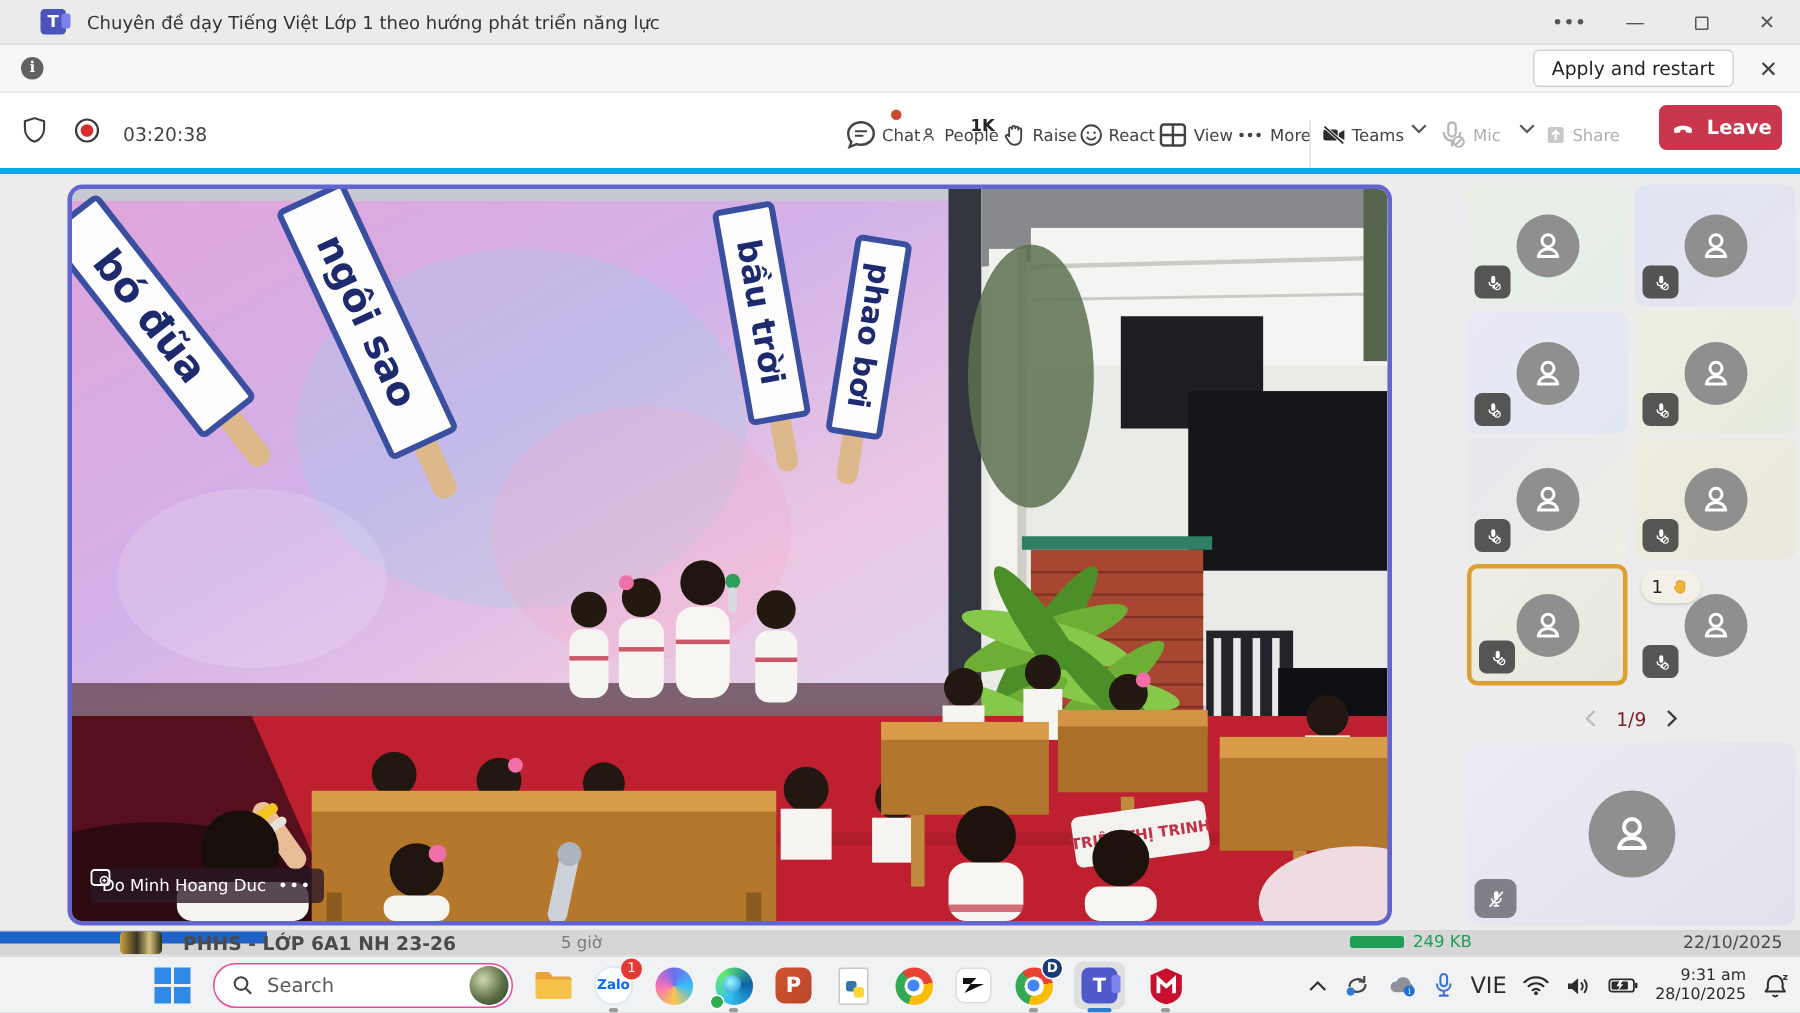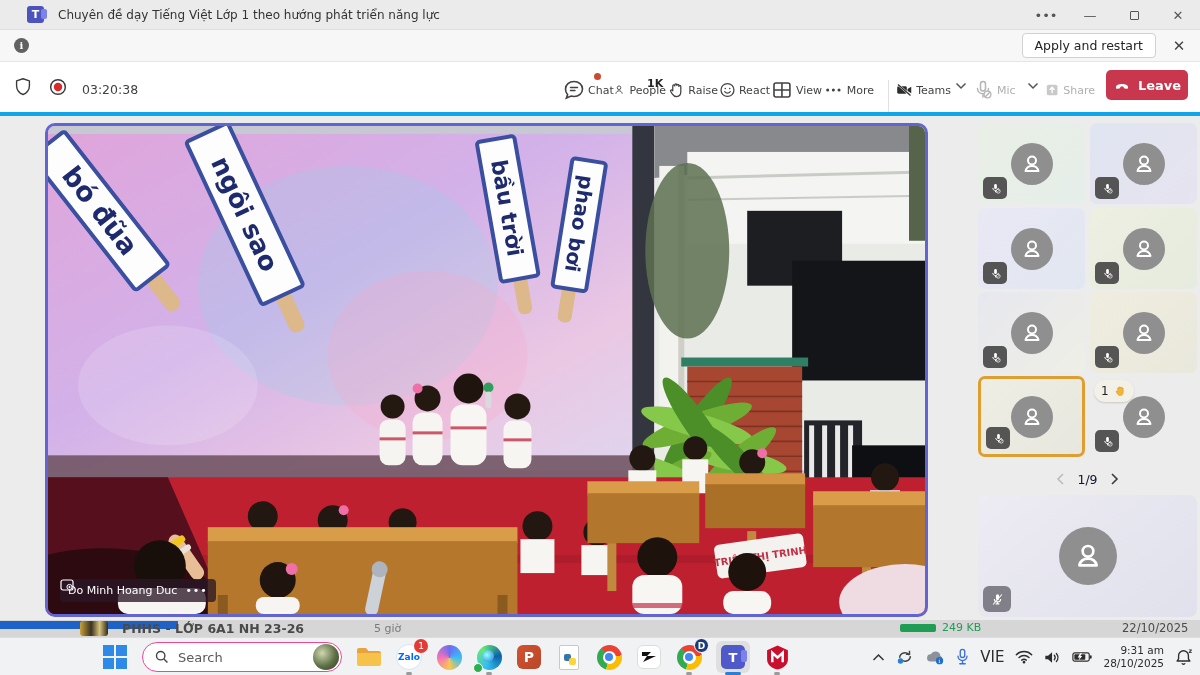--- a/index.html
+++ b/index.html
@@ -29,21 +29,21 @@
   .timer { font-size:12.5px; color:#424242; }
   .meet-center { position:absolute; left:562px; top:5px; display:flex; }
   .tbtn { width:52px; height:46px; display:flex; flex-direction:row; align-items:center; gap:2px; position:relative; }
   .tbtn .lbl { font-size:11px; color:#424242; }
   .tbtn.disabled .lbl { color:#b0b0b0; }
   .pc { font-size:11px; font-weight:bold; color:#242424; position:absolute; top:10px; left:33px; }
   .chat-dot { position:absolute; top:6px; left:32px; width:7px; height:7px; border-radius:50%; background:#cc4a31; }
   .vdiv { width:1px; height:32px; background:#e0e0e0; margin:11px 6px 0 6px; }
   .meet-right { position:absolute; right:12px; top:5px; display:flex; align-items:center; }
   .chev { padding:0 4px; margin-top:-12px; }
-  .leave-btn { width:82px; height:30px; background:#c8374d; border-radius:5px; color:#fff; font-size:13px; font-weight:bold; display:flex; align-items:center; justify-content:center; gap:7px; margin-left:11px; margin-top:-10px; }
+  .leave-btn { width:82px; height:30px; background:#c8374d; border-radius:5px; color:#fff; font-size:13px; font-weight:bold; display:flex; align-items:center; justify-content:center; gap:7px; margin-left:26px; margin-top:-10px; }
 
   
   .stage { position:absolute; left:0; top:116px; width:1200px; height:504px; background:#ececec; }
   .video { position:absolute; left:45px; top:7px; width:883px; height:494px; border:3px solid #6264cf; border-radius:10px; overflow:hidden; background:#d9c0e2; }
   .video svg { position:absolute; left:0; top:0; }
   .name-pill { position:absolute; left:12px; bottom:12px; height:23px; background:rgba(43,23,38,.78); border-radius:4px; display:flex; align-items:center; padding:0 8px; gap:8px; }
   .name-pill .nm { color:#fff; font-size:11px; }
   .name-pill .dots { color:#fff; font-size:11px; letter-spacing:1px; }
 
   
@@ -54,21 +54,21 @@
   .ptile:nth-of-type(4){ background:linear-gradient(135deg,#e9e8f4,#e1e7f1); }
   .ptile:nth-of-type(5){ background:linear-gradient(135deg,#edefe1,#e5ebde); }
   .ptile:nth-of-type(6){ background:linear-gradient(135deg,#e7e7ef,#eeefe5); }
   .ptile:nth-of-type(7){ background:linear-gradient(135deg,#efeddf,#e9e8dc); }
   .ptile:nth-of-type(8){ background:linear-gradient(135deg,#efeee4,#e8e7df); border:3px solid #dd9f2f; }
   .avatar { position:absolute; left:50%; top:50%; transform:translate(-50%,-50%); width:42px; height:42px; border-radius:50%; background:#8f8f8f; display:flex; align-items:center; justify-content:center; }
   .micbadge { position:absolute; left:5px; bottom:5px; width:24px; height:22px; border-radius:5px; background:rgba(72,72,72,.92); display:flex; align-items:center; justify-content:center; }
   .hand-badge { position:absolute; left:4px; top:4px; height:22px; background:#f3f1e7; border-radius:11px; display:flex; align-items:center; padding:0 7px; gap:4px; box-shadow:0 1px 2px rgba(0,0,0,.15); }
   .hand-badge .cnt { font-size:12px; color:#242424; }
   .pager { position:absolute; left:978px; top:352px; width:219px; height:22px; display:flex; align-items:center; justify-content:center; gap:12px; }
-  .pager .pg { font-size:12.5px; color:#0f172a; }
+  .pager .pg { font-size:12.5px; color:#7f1d1d; }
   .selftile { position:absolute; left:978px; top:379px; width:219px; height:122px; border-radius:8px; background:linear-gradient(140deg,#edebf3,#e0e1ec); }
   .selftile .avatar { width:58px; height:58px; }
   .selftile .micbadge { width:28px; height:26px; border-radius:6px; background:rgba(110,108,116,.85); }
 
   
   .bgstrip { position:absolute; left:0; top:620px; width:1200px; height:17px; background:#d6d6d6; overflow:hidden; }
   .bluebar { position:absolute; left:0; top:1px; width:178px; height:8px; background:#1e62c8; }
   .grp-ava { position:absolute; left:80px; top:1px; width:28px; height:15px; border-radius:3px; background:linear-gradient(90deg,#caa23c,#3a3322 40%,#d8c27a 70%,#2e2a1c); }
   .bg-title { position:absolute; left:122px; top:1px; font-size:12.5px; font-weight:bold; color:#4a4a4a; }
   .bg-meta { position:absolute; left:374px; top:2px; font-size:11px; color:#7a7a7a; }

